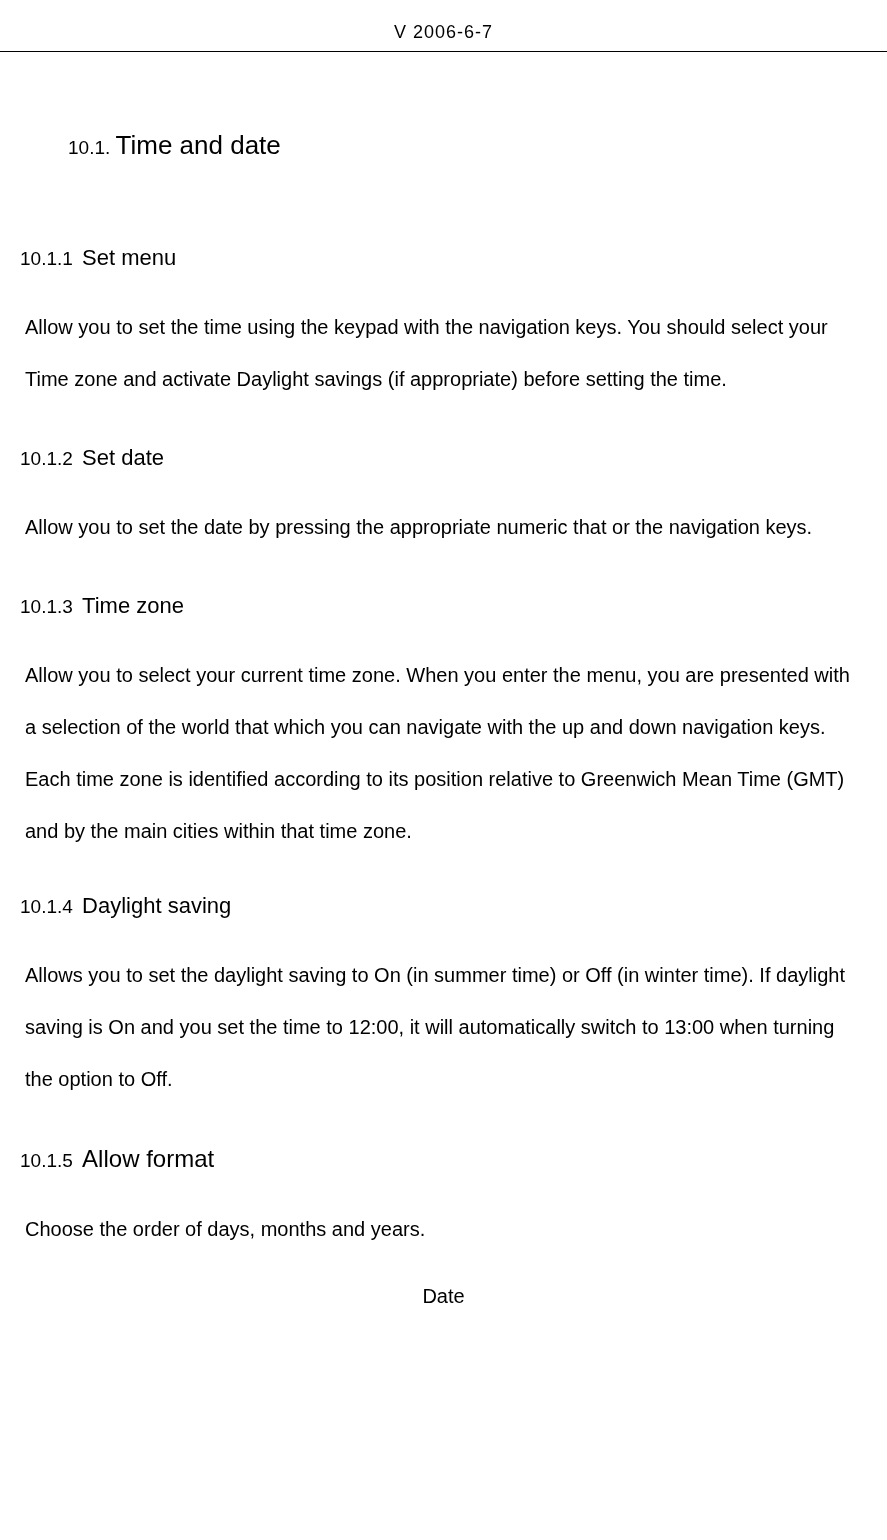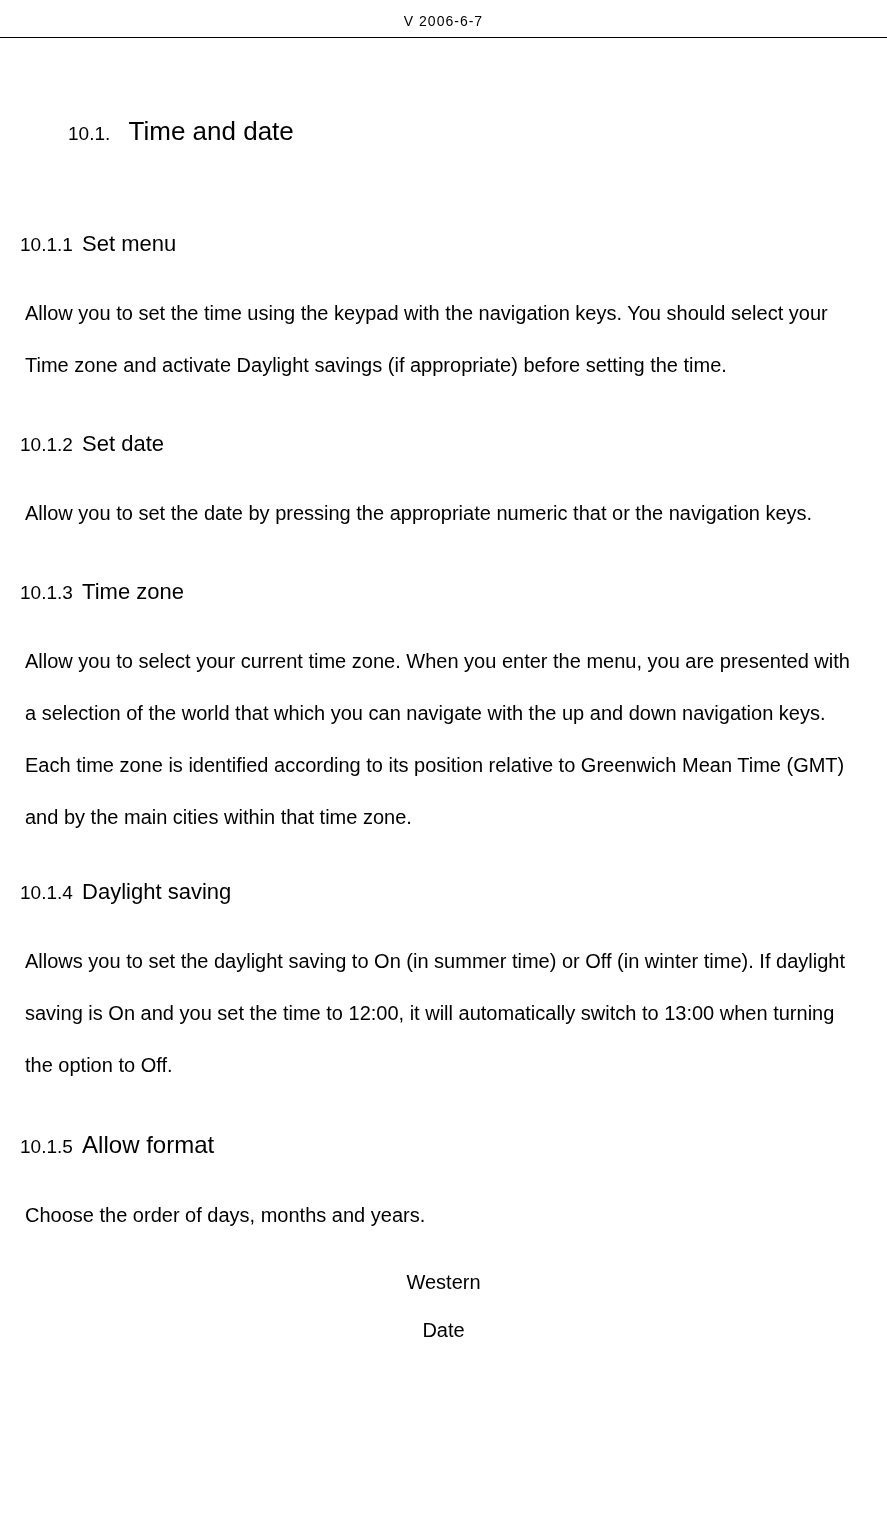--- a/index.html
+++ b/index.html
@@ -11,39 +11,39 @@
     }
     .page {
       width: 887px;
       min-height: 1540px;
       margin: 0 auto;
       position: relative;
       padding: 0 0 60px 0;
     }
     .header {
       text-align: center;
-      padding-top: 13px;
+      padding-top: 22px;
       padding-bottom: 8px;
       border-bottom: 1.5px solid #000;
       margin: 0 0px;
-      font-size: 14px;
+      font-size: 18px;
       letter-spacing: 1px;
     }
     .content {
       padding: 0 8px;
     }
     .section-title {
       margin-top: 78px;
       margin-left: 60px;
       font-size: 19px;
     }
     .section-title .num {
       font-size: 19px;
       font-weight: normal;
-      margin-right: 13px;
+      margin-right: 0;
     }
     .section-title .title {
       font-size: 26px;
       font-weight: normal;
     }
     .sub-heading {
       margin-left: 12px;
       font-size: 19px;
       margin-top: 70px;
       margin-bottom: 30px;
@@ -113,18 +113,17 @@
       <span class="num">10.1.4</span>
       <span class="label">Daylight saving</span>
     </div>
     <p class="body-text">Allows you to set the daylight saving to On (in summer time) or Off (in winter time). If daylight saving is On and you set the time to 12:00, it will automatically switch to 13:00 when turning the option to Off.</p>
 
     <div class="sub-heading h5" style="margin-top:40px;">
       <span class="num">10.1.5</span>
       <span class="label">Allow format</span>
     </div>
     <p class="body-text" style="margin-top:30px;">Choose the order of days, months and years.</p>
-    <p class="list-item">Western</p>
     <p class="list-item">Date</p>
 
   </div>
 
 </div>
 
 </body></html>

